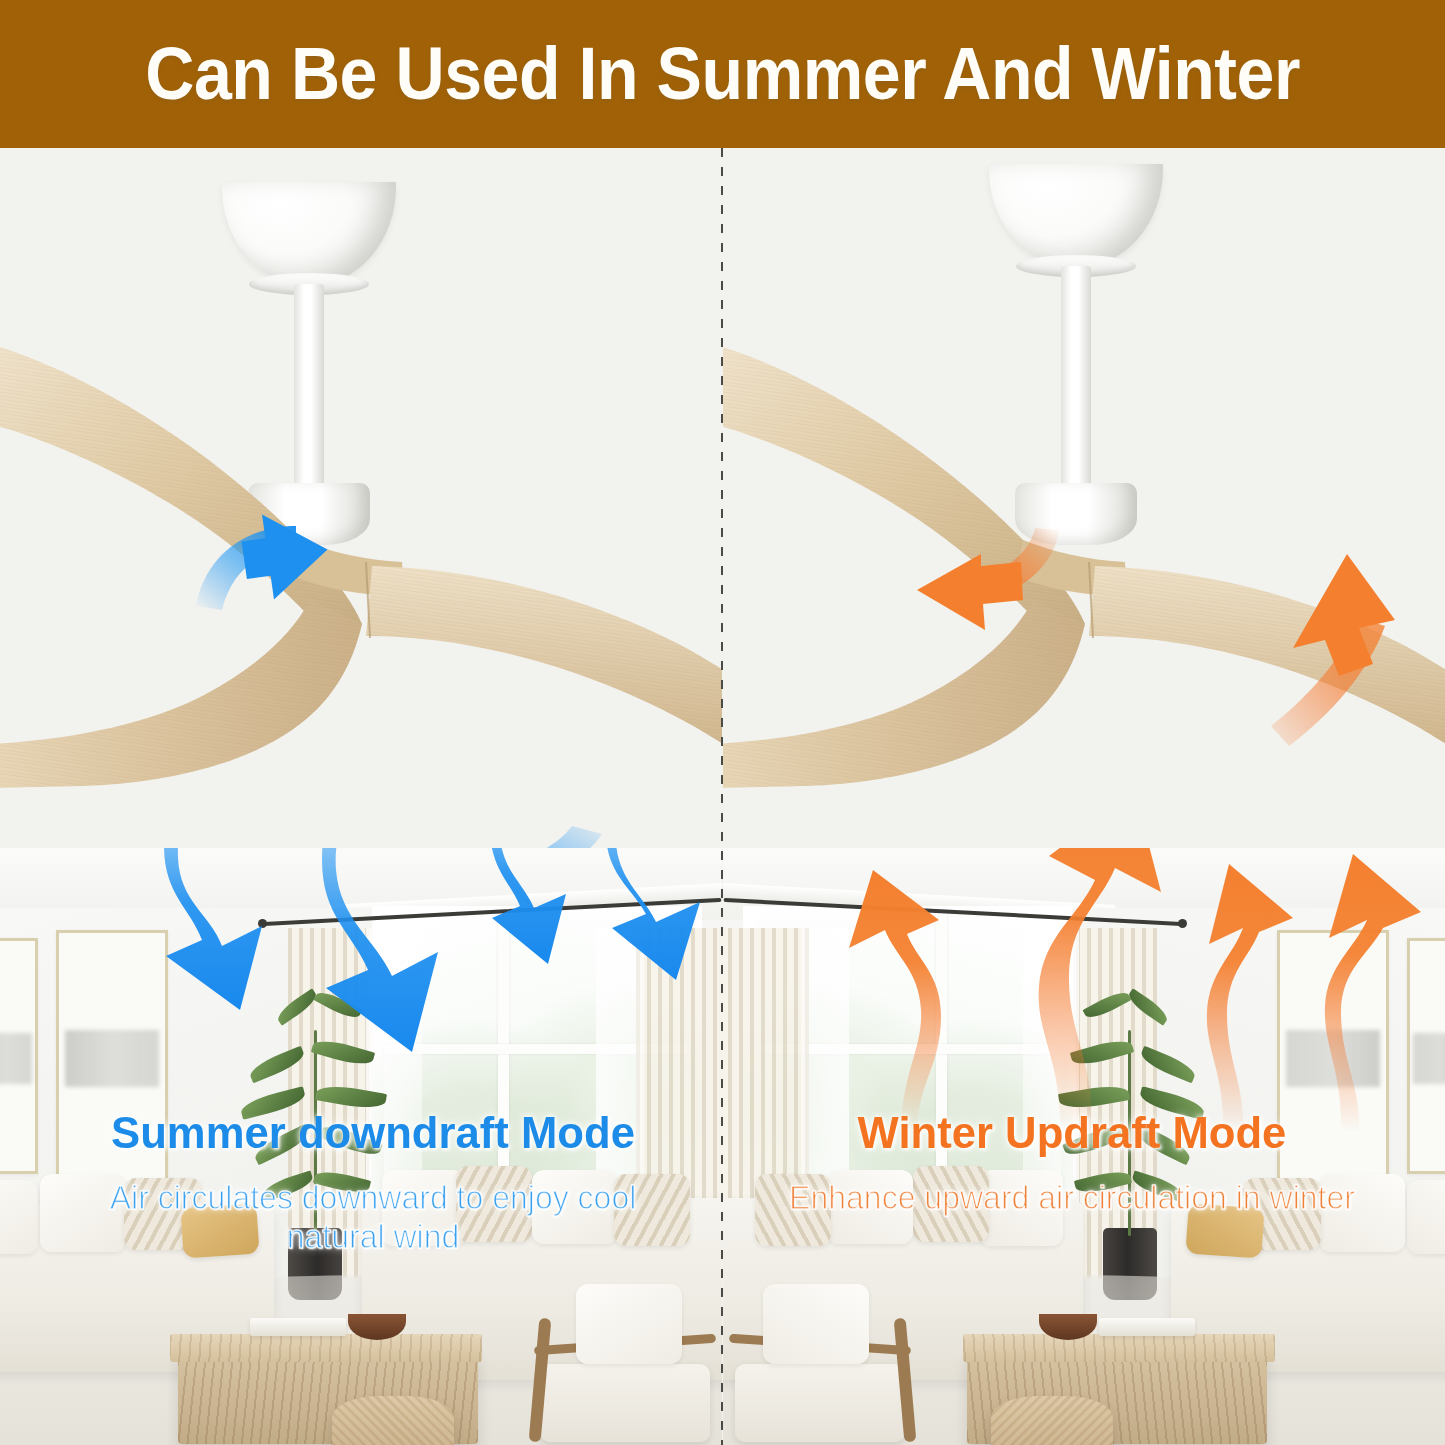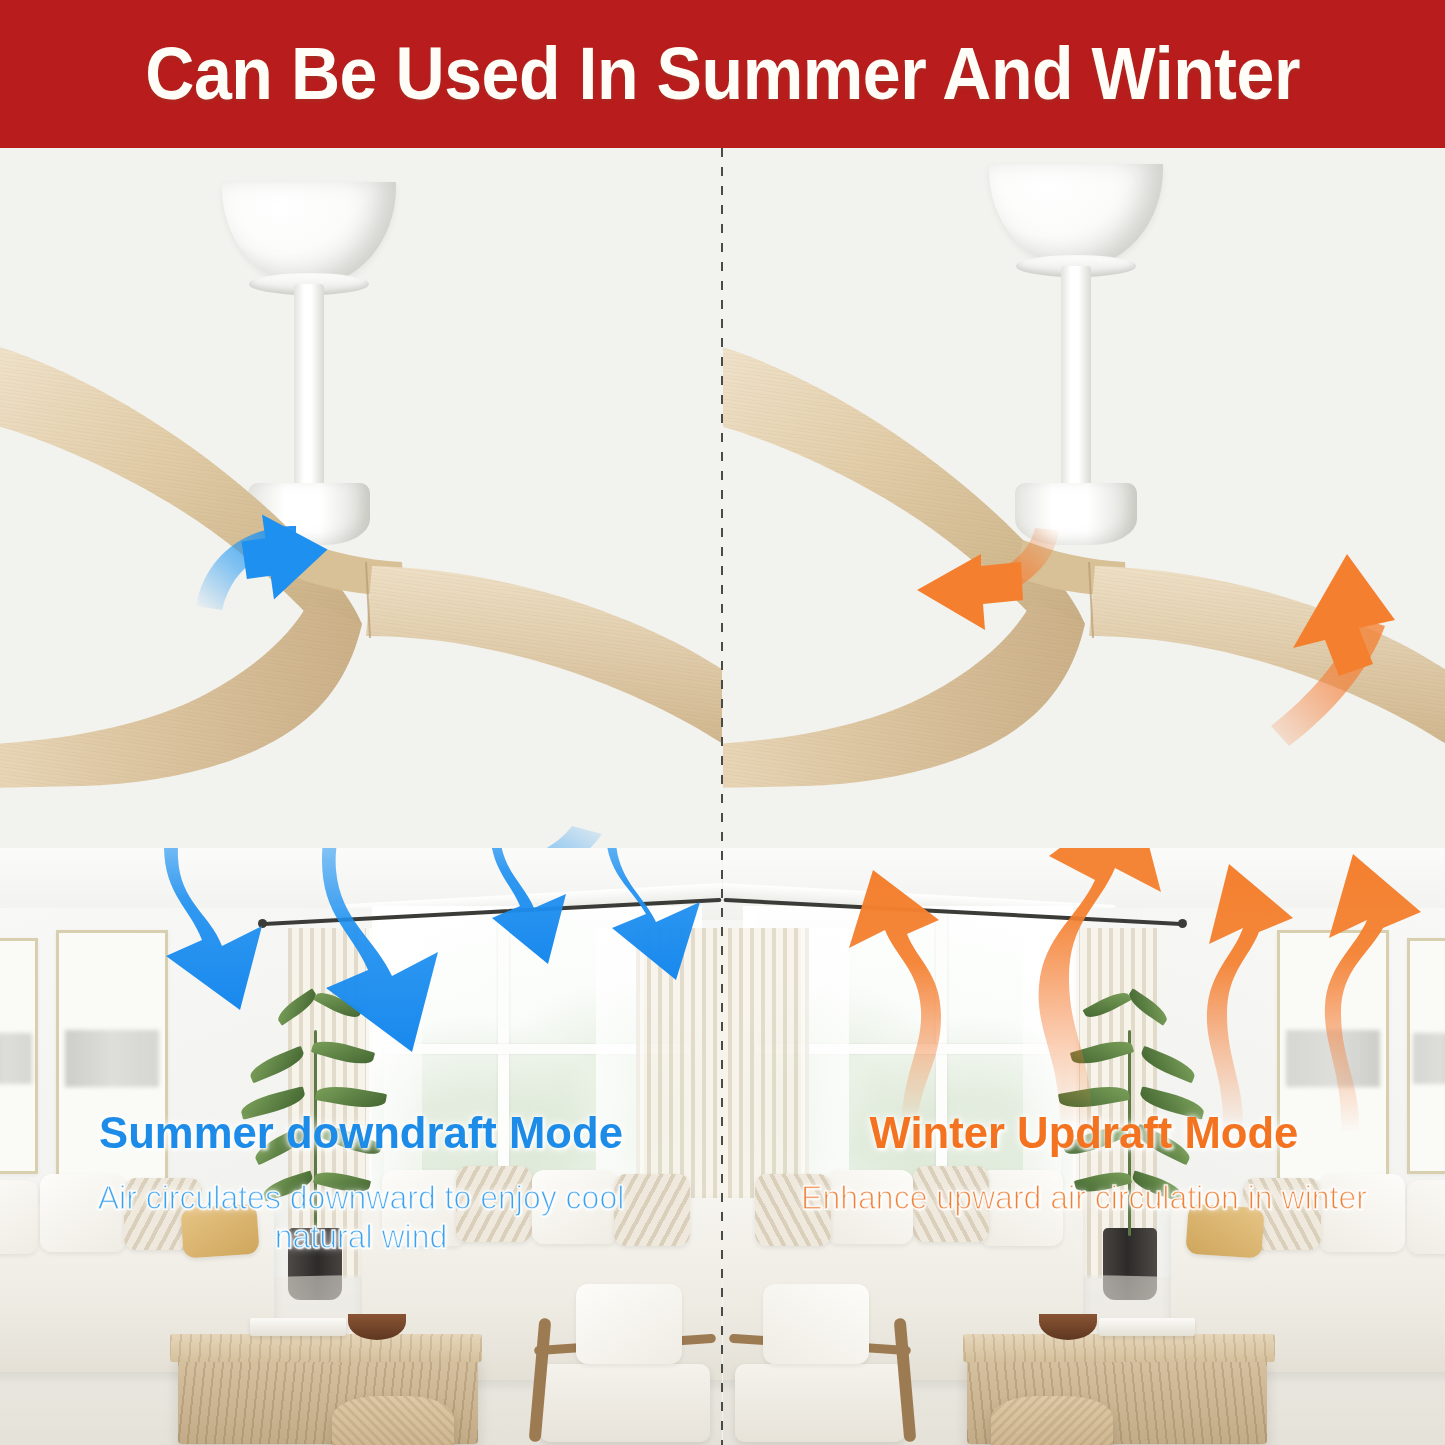--- a/index.html
+++ b/index.html
@@ -139,21 +139,21 @@
 
   .chair-frame{position:absolute;background:#9d7b52;border-radius:6px;}
   .chair-seat{position:absolute;border-radius:10px;
     background:linear-gradient(#f5f2ec,#e7e3d9);box-shadow:0 3px 7px rgba(0,0,0,.1);}
 
   .rug{position:absolute;left:-40px;bottom:-20px;width:820px;height:190px;
     background:linear-gradient(to bottom,rgba(238,235,228,.55),rgba(226,222,212,.85));
     border-radius:50% 50% 0 0/80px 80px;}
 
   
-  .caption{position:absolute;left:0;width:722px;text-align:center;z-index:30;}
+  .caption{position:absolute;left:12px;width:722px;text-align:center;z-index:30;}
   .caption-title{
     font-size:45px;font-weight:bold;line-height:1;
     transform:scaleX(.97);
   }
   .caption-sub{
     font-size:33px;line-height:1.18;margin-top:24px;
     transform:scaleX(.97);
   }
   .blue-title{color:#1C8CE8;
     text-shadow:0 0 5px rgba(255,255,255,.95),0 0 11px rgba(255,255,255,.9),2px 2px 3px rgba(255,255,255,.8);}
@@ -168,21 +168,21 @@
 
   .svg-layer{position:absolute;left:0;top:0;width:722px;height:1297px;
     pointer-events:none;z-index:20;}
   .fan-svg{position:absolute;left:0;top:0;width:722px;height:700px;z-index:5;}
 </style>
 </head>
 <body>
 
 <div class="poster">
 
-  <div class="header" style="background:#b91c1c">
+  <div class="header" style="background:#a16207">
     <div class="header-title">Can Be Used In Summer And Winter</div>
   </div>
 
   <div class="stage">
 
     <div class="panel left">
 
       <div class="fan-scene">
 
         <svg class="fan-svg" viewBox="0 0 722 700">

